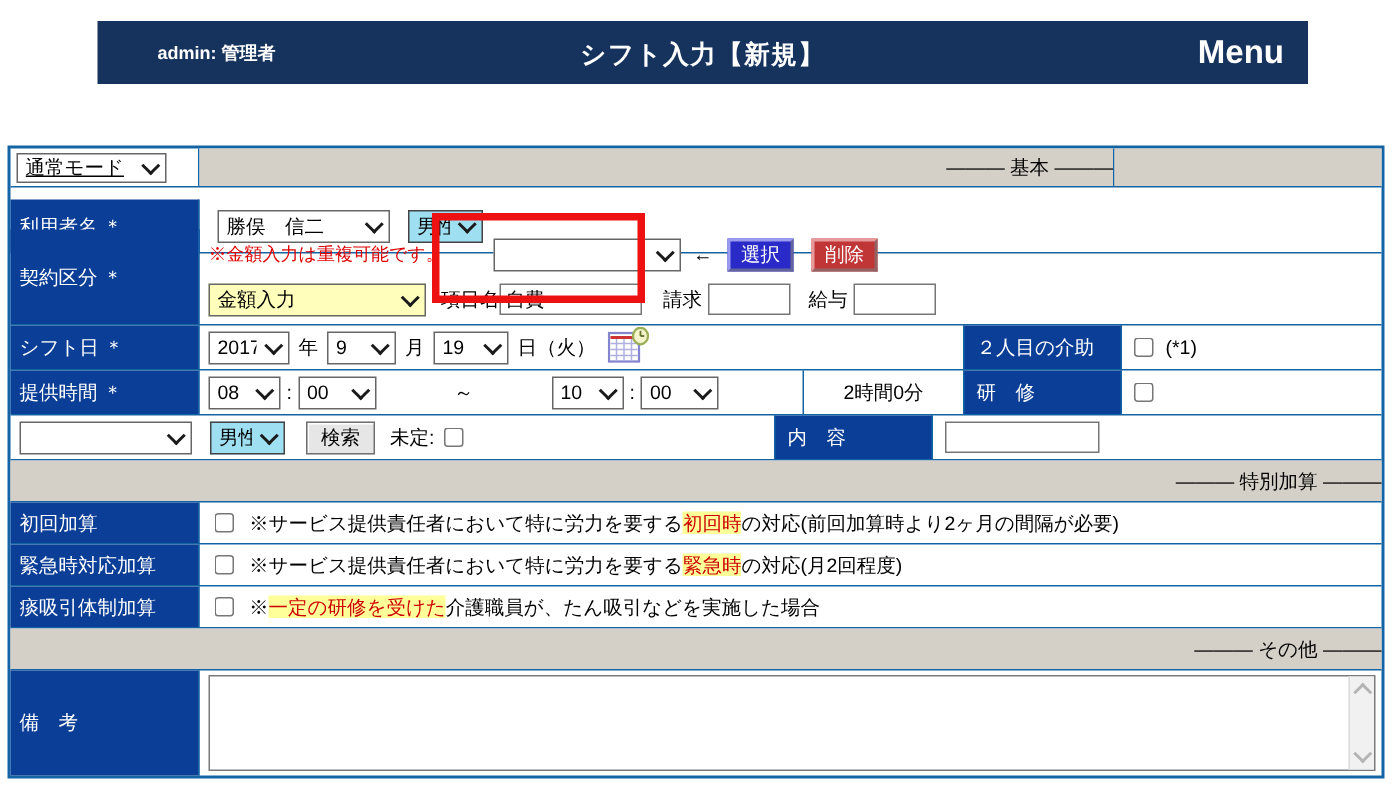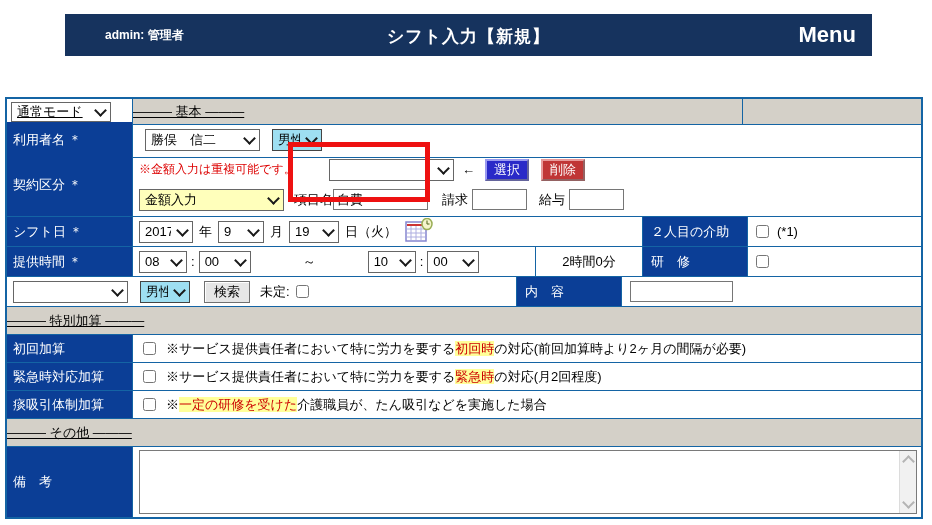--- a/index.html
+++ b/index.html
@@ -20,21 +20,21 @@
   .row{position:absolute;left:0;right:0;display:flex;box-sizing:border-box;
        border-bottom:1px solid var(--border-blue);font-size:13px;}
   .cell{box-sizing:border-box;display:flex;align-items:center;}
   .lbl{width:126px;background:var(--label-blue);color:#fff;
        border-right:1px solid var(--border-blue);padding:0 0 0 6px;flex:none;}
   .rlbl{width:106px;background:var(--label-blue);color:#fff;flex:none;
         border-left:1px solid var(--border-blue);border-right:1px solid var(--border-blue);
         padding:0 0 0 8px;}
   .rcontent{width:173px;flex:none;padding:0 0 0 8px;}
   .grow{flex:1;padding:0 0 0 6px;}
-  .sec{background:var(--section-gray);justify-content:flex-start;padding:0;text-decoration:underline;}
+  .sec{background:var(--section-gray);justify-content:flex-end;padding:0;}
 
   
   .sel{display:inline-flex;align-items:center;height:22px;border:1px solid #666;
        background:#fff;padding:0 2px 0 5px;box-sizing:border-box;flex:none;}
   .sel .val{flex:1;white-space:nowrap;overflow:hidden;}
   .chev{width:7px;height:7px;border-left:2px solid #1a1a1a;border-bottom:2px solid #1a1a1a;
         transform:rotate(-45deg);margin:-3px 3px 0 7px;flex:none;}
   .sel.yellow{background:var(--sel-yellow);}
   .sel.cyan{background:var(--sel-cyan);border-color:#444;}
   .tin{border:1px solid #767676;height:21px;box-sizing:border-box;padding:0 3px;
@@ -87,21 +87,21 @@
           <span class="val">通常モード</span>
           <span class="chev"></span>
         </span>
       </div>
       <div class="cell sec" style="width:610px;border-right:1px solid var(--border-blue);">
         <span>――― 基本 ―――</span>
       </div>
       <div class="cell sec" style="flex:1;"></div>
     </div>
 
-    <div class="row" style="top:23px;height:36px;">
+    <div class="row" style="top:34px;height:36px;">
       <div class="cell lbl">利用者名 ＊</div>
       <div class="cell grow">
         <span class="sel ml6" style="width:115px;">
           <span class="val">勝俣　信二</span>
           <span class="chev"></span>
         </span>
         <span class="sel cyan ml12" style="width:50px;">
           <span class="val">男性</span>
           <span class="chev"></span>
         </span>

